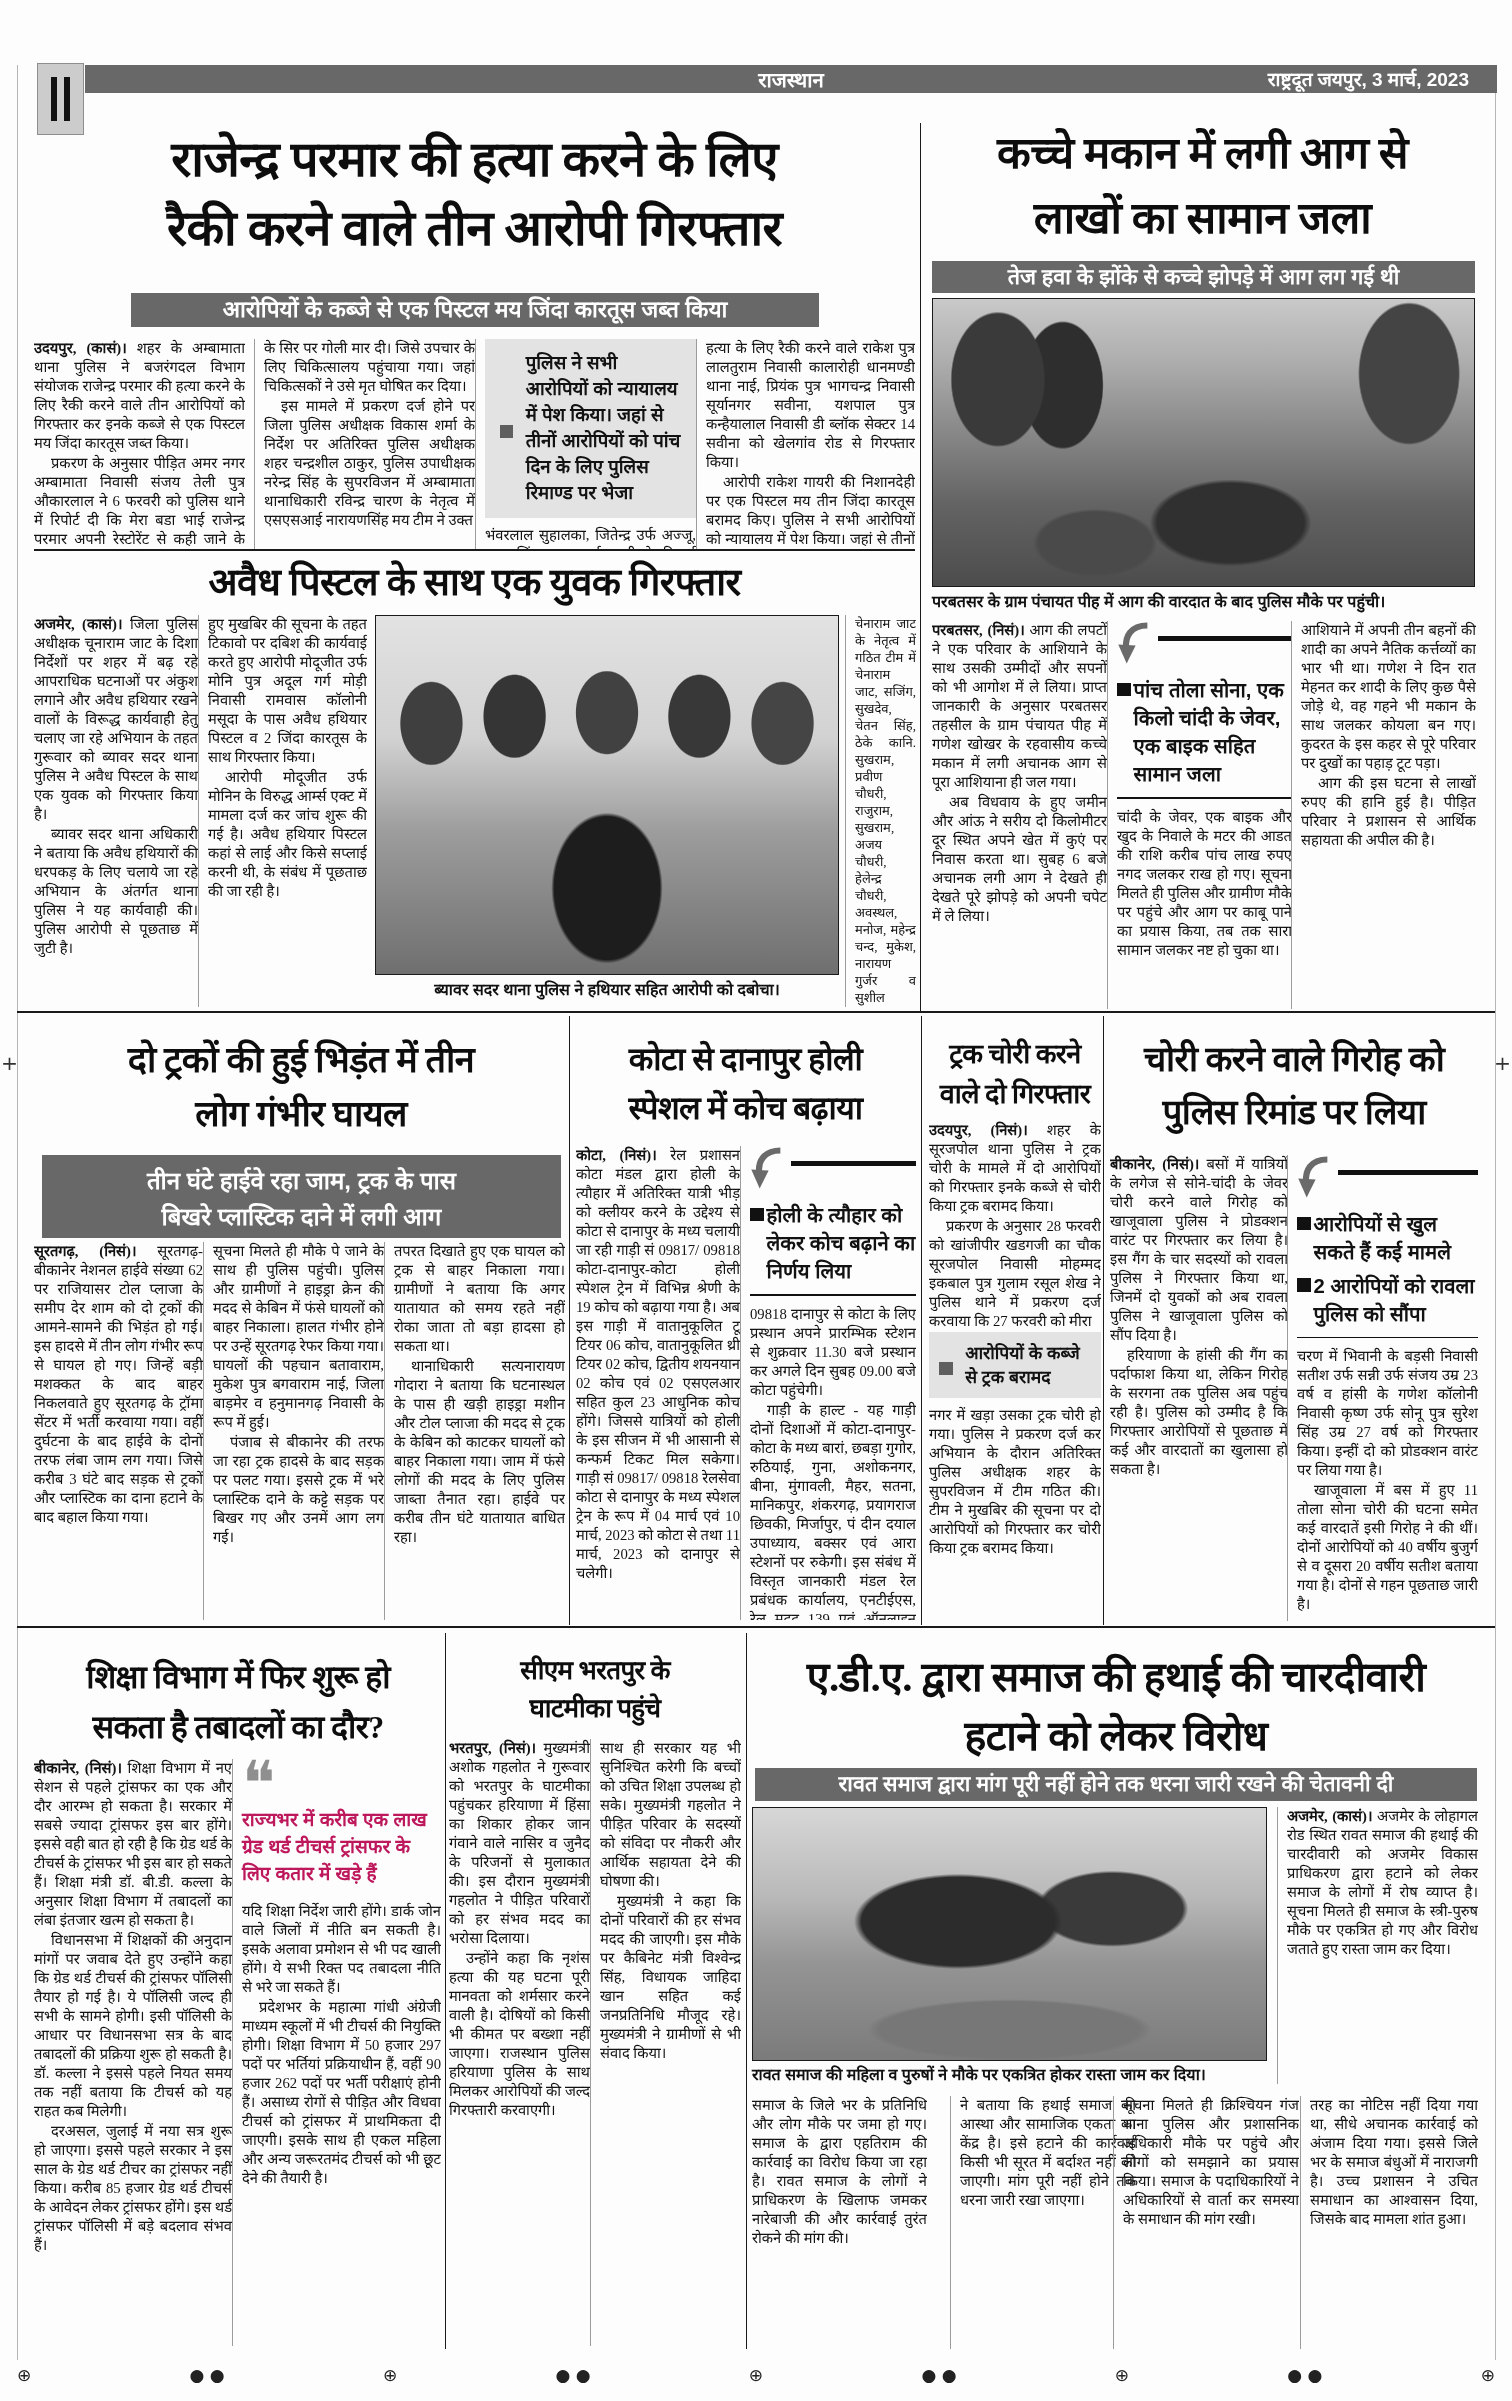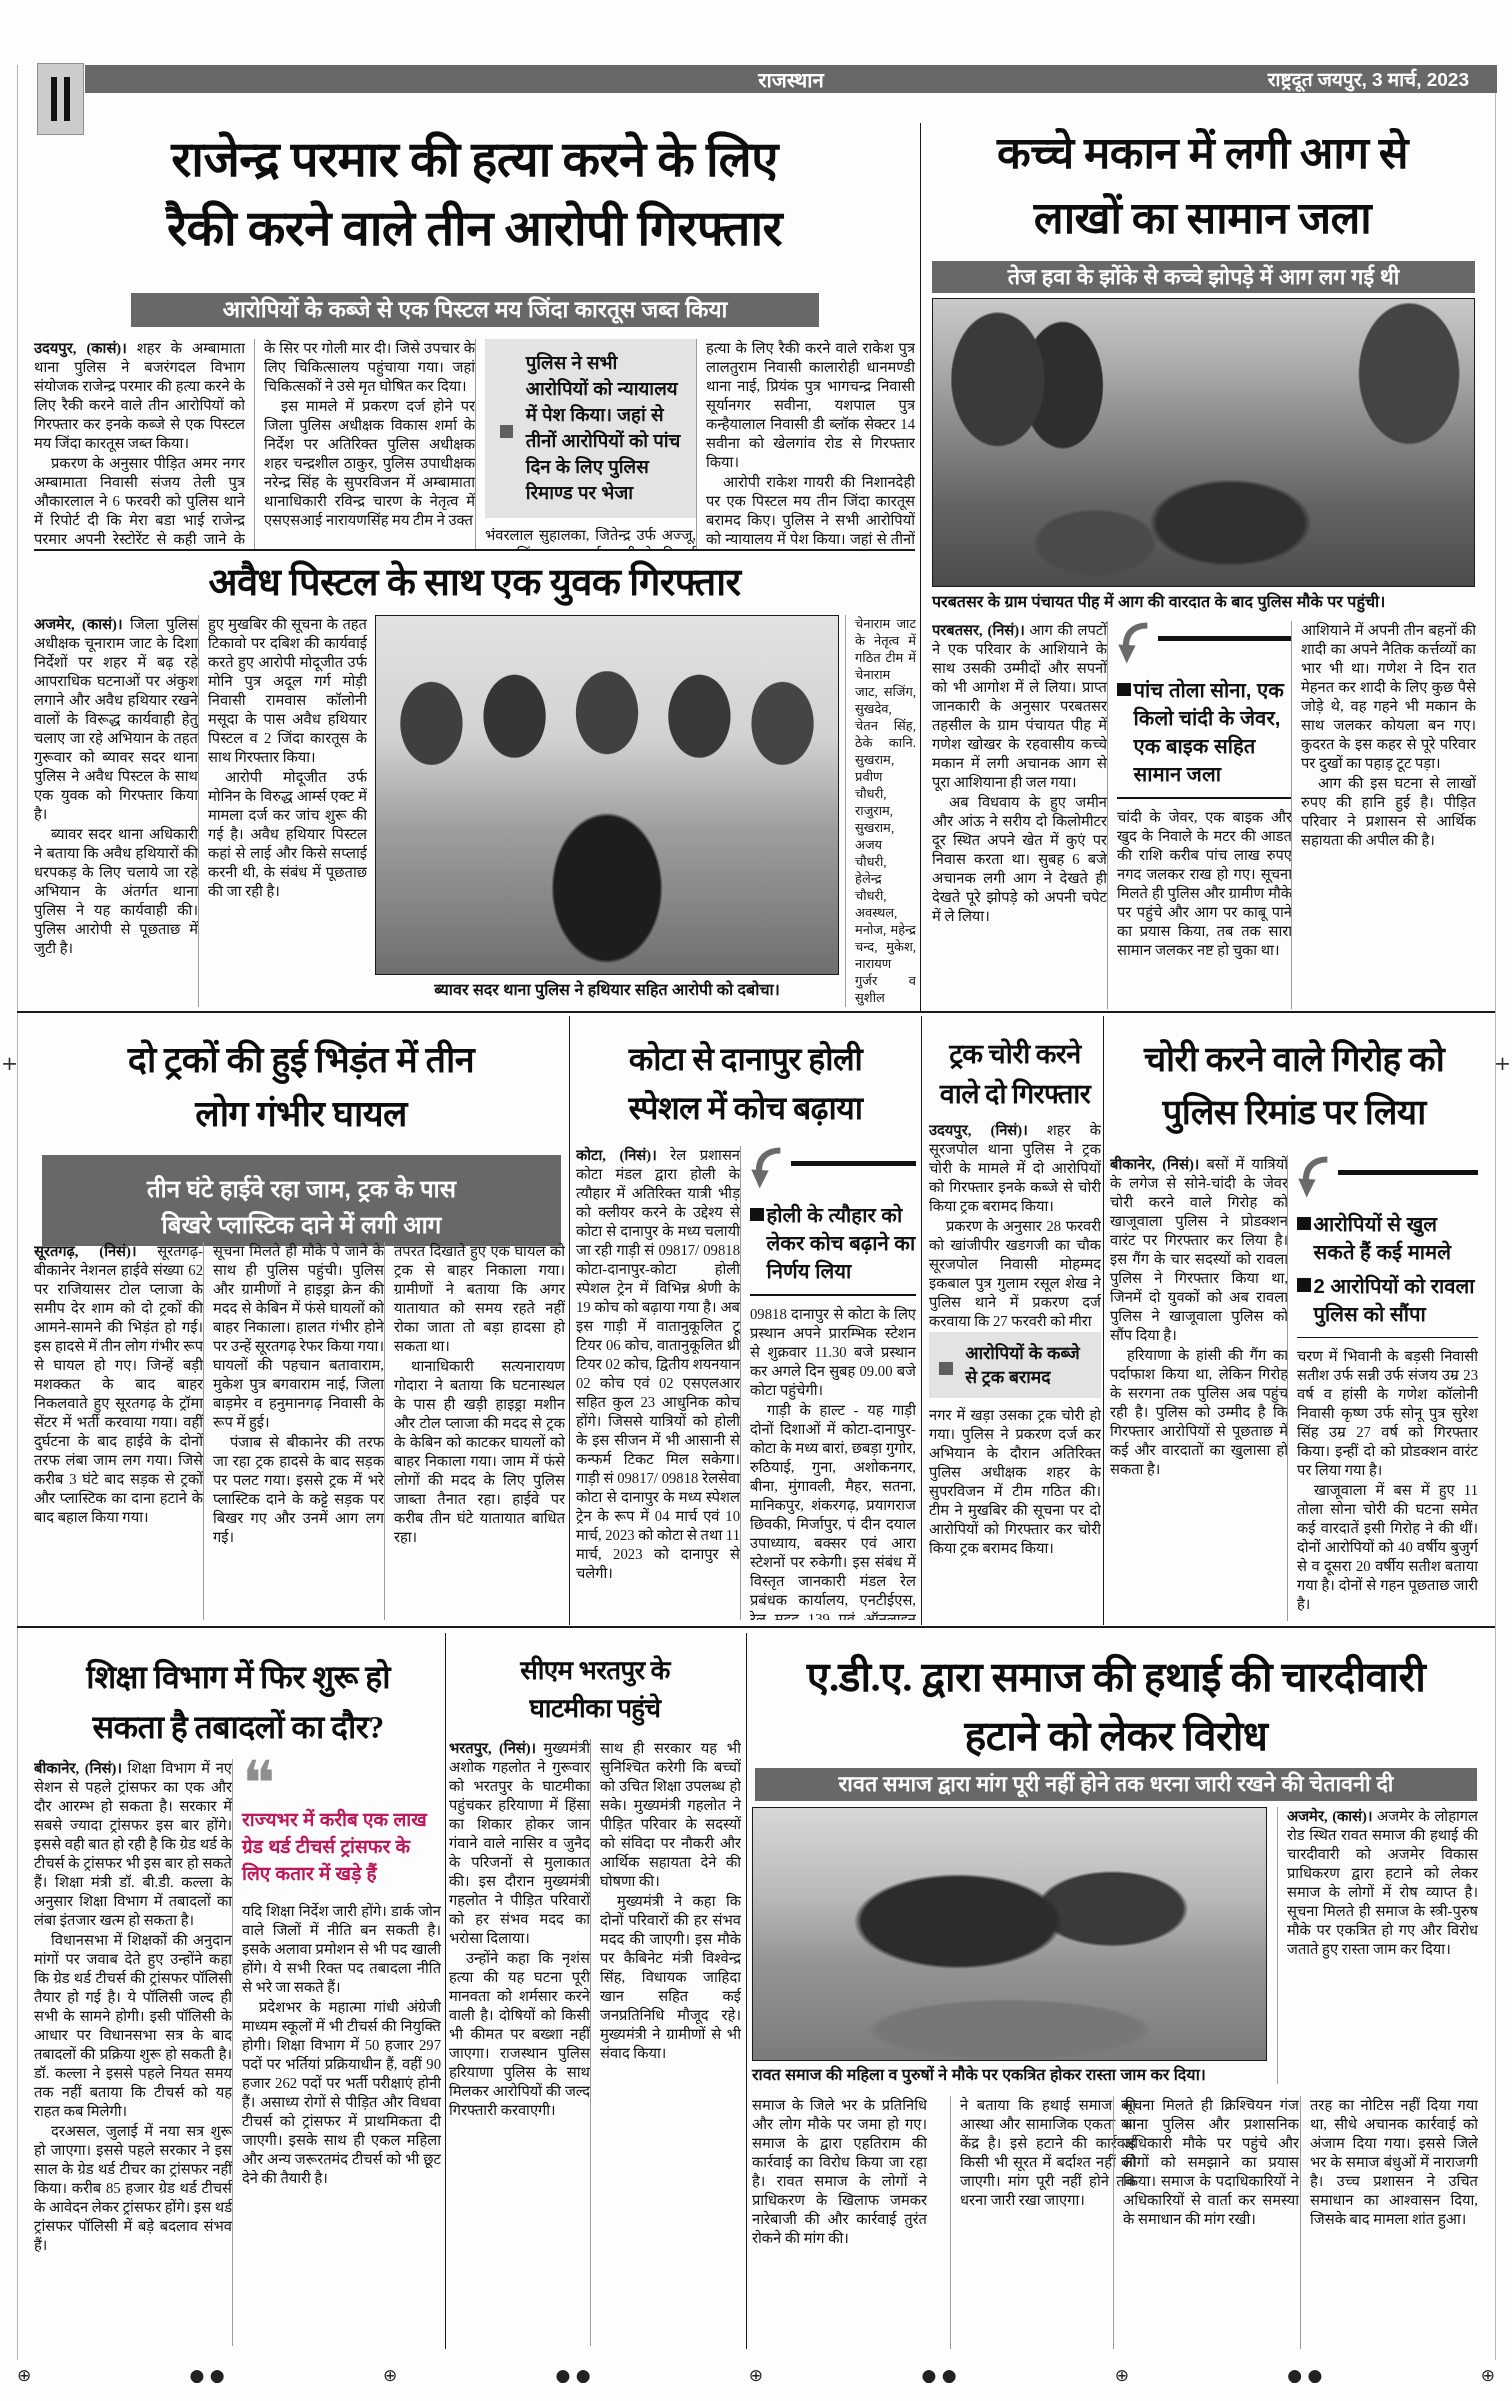--- a/index.html
+++ b/index.html
@@ -168,21 +168,21 @@
   <div class="hrule" style="left:17px;top:1011px;width:1478px;height:1.7px;"></div>
 
   <div class="vrule" style="left:569px;top:1016px;width:1.1px;height:609px;"></div>
   <div class="vrule" style="left:921px;top:1016px;width:1.1px;height:609px;"></div>
   <div class="vrule" style="left:1103px;top:1016px;width:1.1px;height:609px;"></div>
 
   <div class="headline" style="left:34px;top:1033px;width:534px;font-size:36px;line-height:54px;">
     <span>दो ट्रकों की हुई भिड़ंत में तीन</span>
     <span>लोग गंभीर घायल</span>
   </div>
-  <div class="kicker" style="left:42px;top:1155px;width:519px;height:75px;font-size:24px;line-height:36px;padding-top:16px;">
+  <div class="kicker" style="left:42px;top:1155px;width:519px;height:75px;font-size:24px;line-height:36px;padding-top:8px;">
     <span>तीन घंटे हाईवे रहा जाम, ट्रक के पास</span>
     <span>बिखरे प्लास्टिक दाने में लगी आग</span>
   </div>
   <div class="col" style="left:34px;top:1242px;width:169px;height:378px;">
     <p class="np"><b class="dl">सूरतगढ़, (निसं)।</b><span> सूरतगढ़-बीकानेर नेशनल हाईवे संख्या 62 पर राजियासर टोल प्लाजा के समीप देर शाम को दो ट्रकों की आमने-सामने की भिड़ंत हो गई। इस हादसे में तीन लोग गंभीर रूप से घायल हो गए। जिन्हें बड़ी मशक्कत के बाद बाहर निकलवाते हुए सूरतगढ़ के ट्रॉमा सेंटर में भर्ती करवाया गया। वहीं दुर्घटना के बाद हाईवे के दोनों तरफ लंबा जाम लग गया। जिसे करीब 3 घंटे बाद सड़क से ट्रकों और प्लास्टिक का दाना हटाने के बाद बहाल किया गया।</span></p>
   </div>
   <div class="col cl" style="left:203px;top:1242px;width:181px;height:378px;">
     <p class="np">सूचना मिलते ही मौके पे जाने के साथ ही पुलिस पहुंची। पुलिस और ग्रामीणों ने हाइड्रा क्रेन की मदद से केबिन में फंसे घायलों को बाहर निकाला। हालत गंभीर होने पर उन्हें सूरतगढ़ रेफर किया गया। घायलों की पहचान बतावाराम, मुकेश पुत्र बगवाराम नाई, जिला बाड़मेर व हनुमानगढ़ निवासी के रूप में हुई।</p>
     <p>पंजाब से बीकानेर की तरफ जा रहा ट्रक हादसे के बाद सड़क पर पलट गया। इससे ट्रक में भरे प्लास्टिक दाने के कट्टे सड़क पर बिखर गए और उनमें आग लग गई।</p>
   </div>

